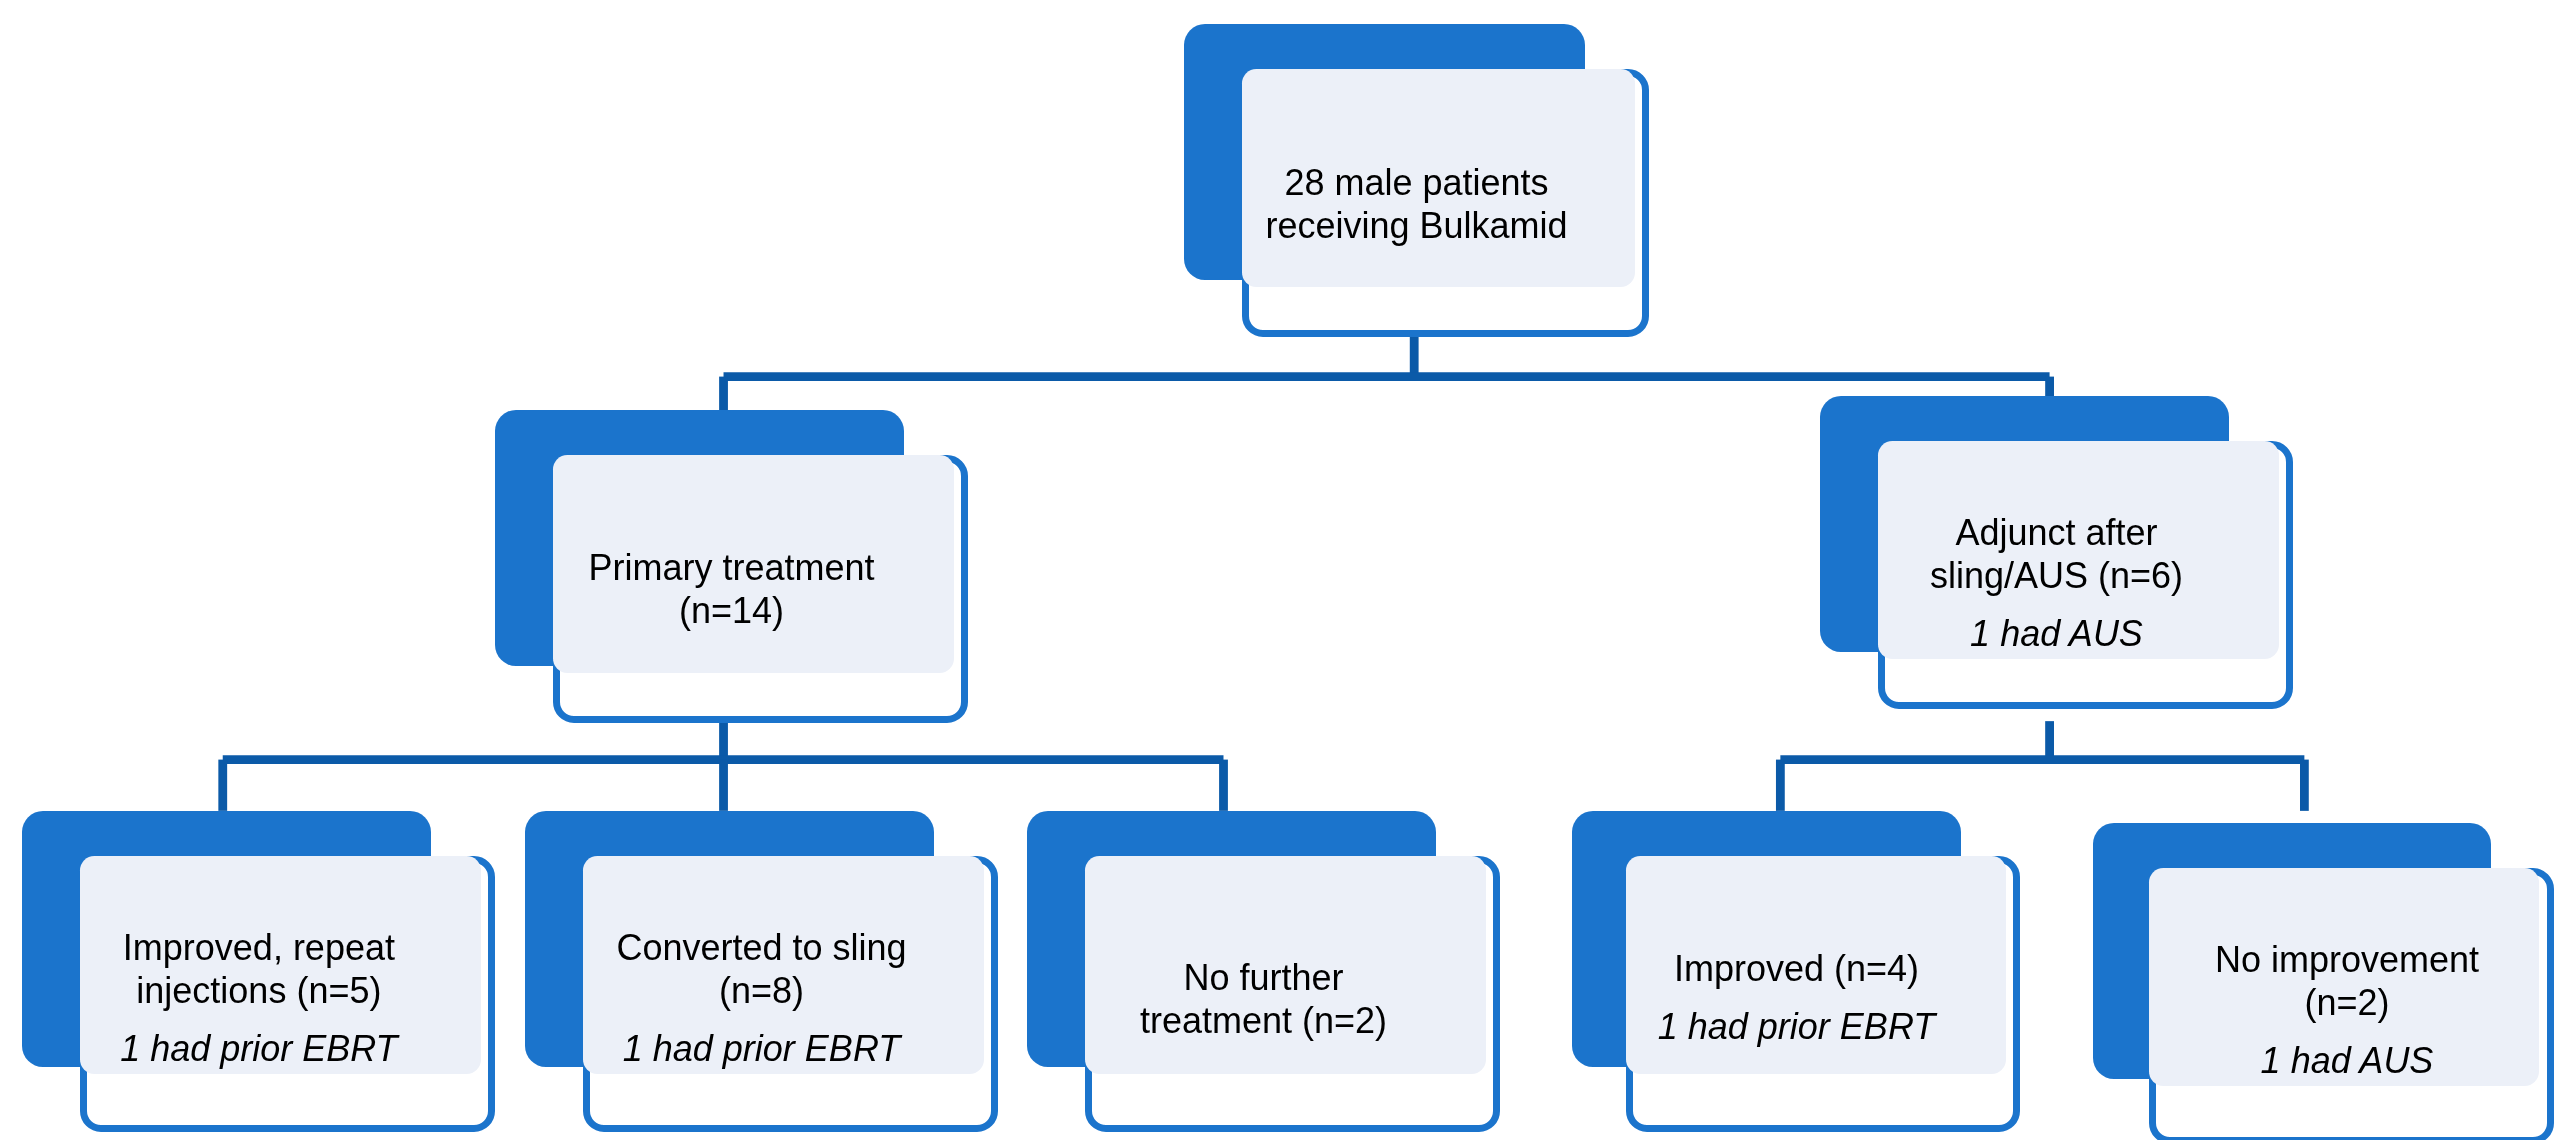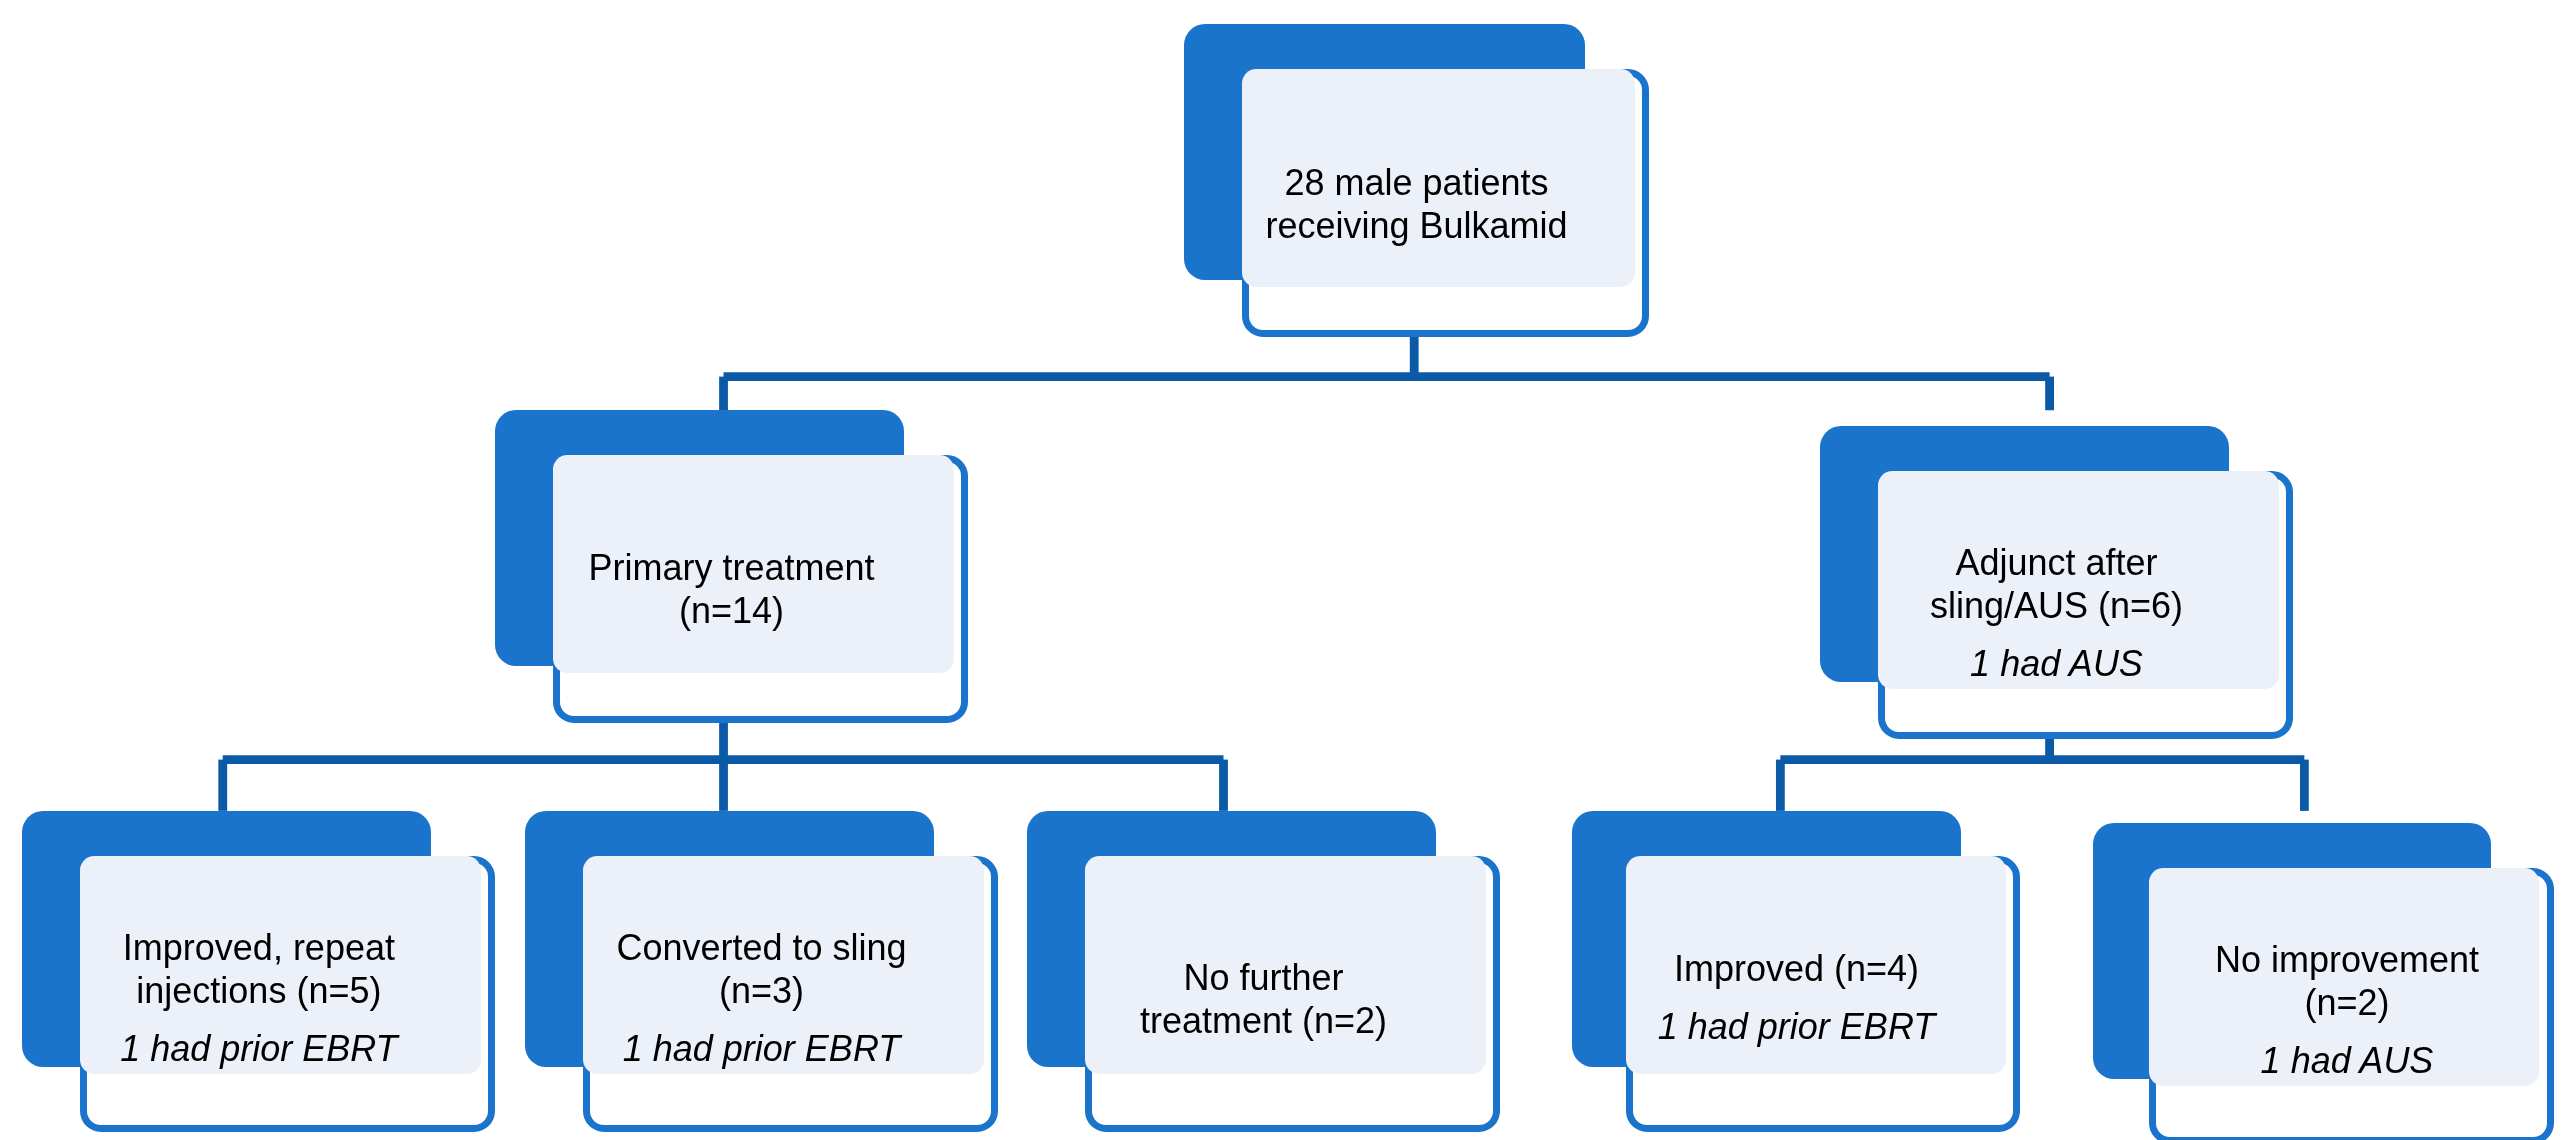--- a/index.html
+++ b/index.html
@@ -108,21 +108,21 @@
   <div class="node" style="left:495px; top:410px; width:473px; height:312px;">
     <div class="shadow-card" style="width:409px; height:256px;"></div>
     <div class="main-card" style="left:58px; top:45px; width:415px; height:268px;"></div>
     <div class="inner-fill" style="left:58px; top:45px; width:401px; height:218px;"></div>
     <div class="label" style="top:95px; font-size:36px;">
       <span>Primary treatment
 (n=14)</span>
     </div>
   </div>
 
-  <div class="node" style="left:1820px; top:426px; width:473px; height:312px;">
+  <div class="node" style="left:1820px; top:396px; width:473px; height:312px;">
     <div class="shadow-card" style="width:409px; height:256px;"></div>
     <div class="main-card" style="left:58px; top:45px; width:415px; height:268px;"></div>
     <div class="inner-fill" style="left:58px; top:45px; width:401px; height:218px;"></div>
     <div class="label" style="top:74px; font-size:36px;">
       <span>Adjunct after
 sling/AUS (n=6)</span>
       <span class="sub">1 had AUS</span>
     </div>
   </div>
 
@@ -136,21 +136,21 @@
       <span class="sub">1 had prior EBRT</span>
     </div>
   </div>
 
   <div class="node" style="left:525px; top:811px; width:473px; height:320px;">
     <div class="shadow-card" style="width:409px; height:256px;"></div>
     <div class="main-card" style="left:58px; top:45px; width:415px; height:276px;"></div>
     <div class="inner-fill" style="left:58px; top:45px; width:401px; height:218px;"></div>
     <div class="label" style="top:74px; font-size:36px;">
       <span>Converted to sling
-(n=3)</span>
+(n=8)</span>
       <span class="sub">1 had prior EBRT</span>
     </div>
   </div>
 
   <div class="node" style="left:1027px; top:811px; width:473px; height:320px;">
     <div class="shadow-card" style="width:409px; height:256px;"></div>
     <div class="main-card" style="left:58px; top:45px; width:415px; height:276px;"></div>
     <div class="inner-fill" style="left:58px; top:45px; width:401px; height:218px;"></div>
     <div class="label" style="top:104px; font-size:36px;">
       <span>No further

